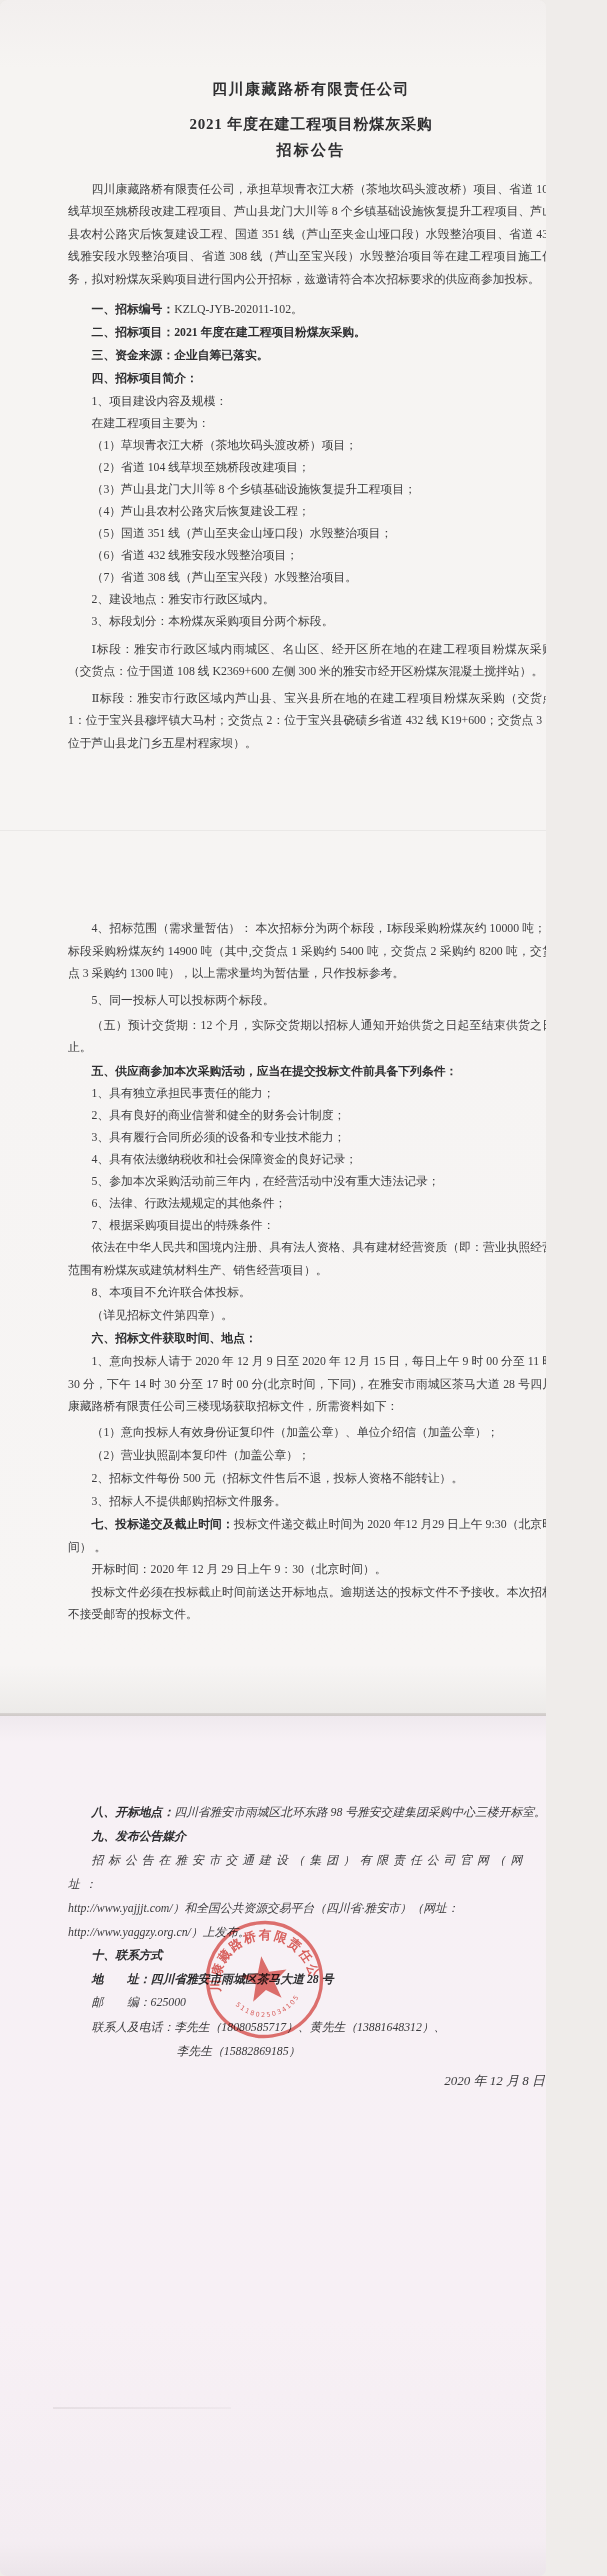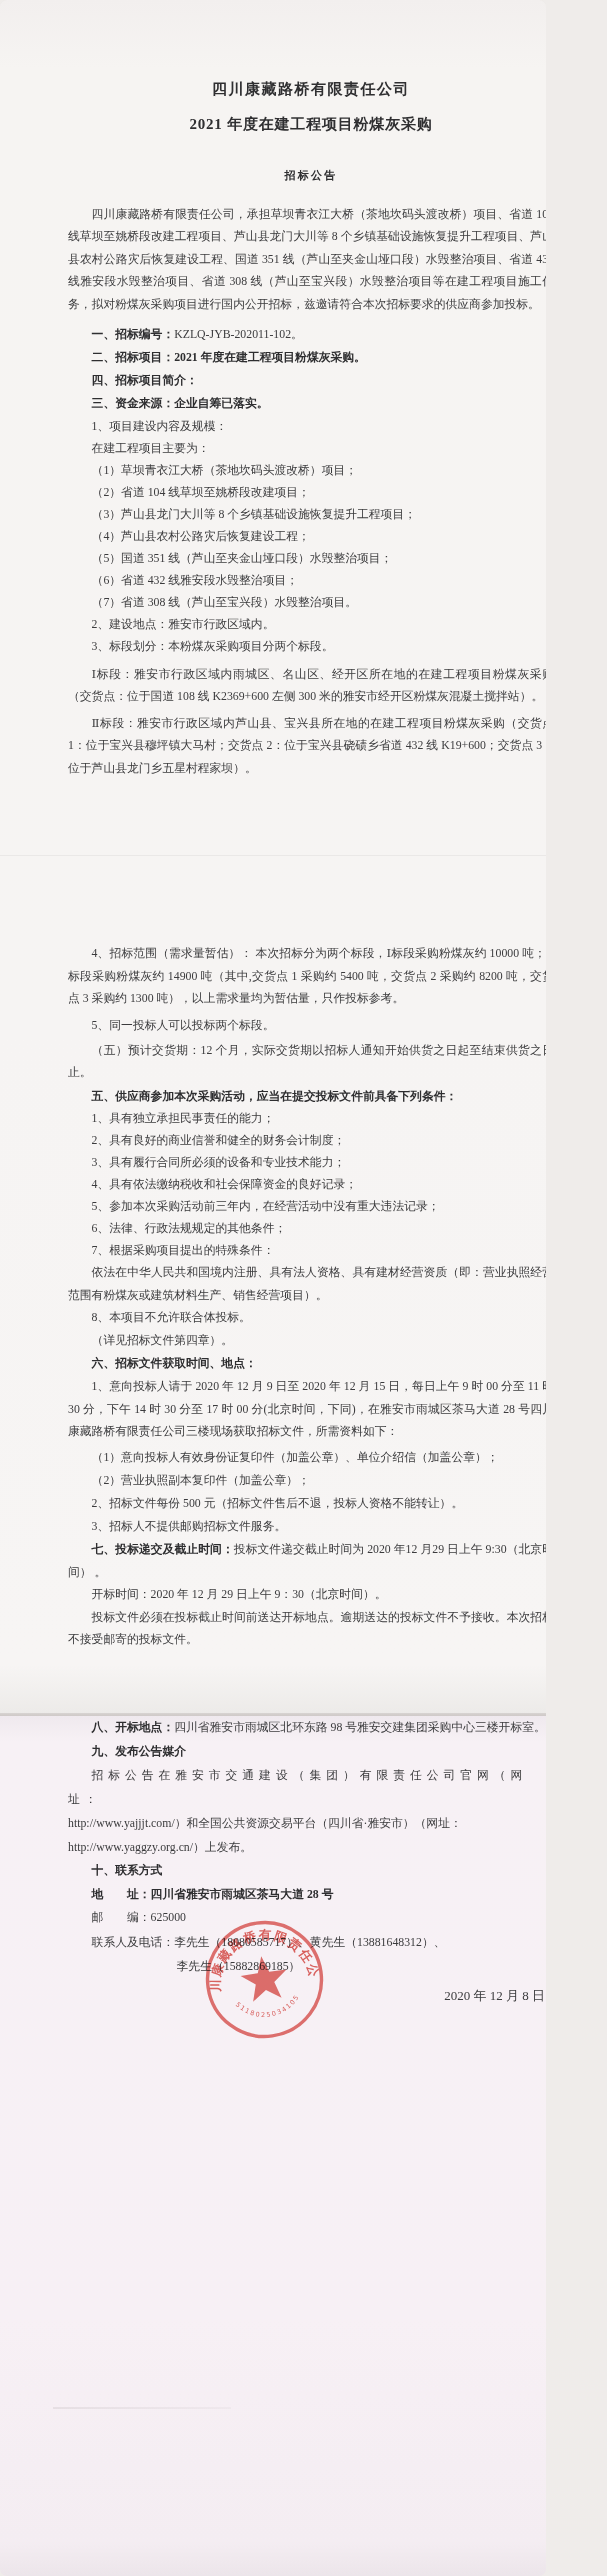--- a/index.html
+++ b/index.html
@@ -20,38 +20,38 @@
     height:860px;
     background:linear-gradient(180deg,#efe9ee 0%,#f7f1f5 3%,#f7f0f5 70%,#f4edf2 96%,#ece5ea 100%);
   }
   .seam{position:absolute;left:0;top:1713px;width:607px;height:6px;
     background:linear-gradient(180deg,#d8d4d2 0%,#cfcac8 40%,#e7e2e6 100%);}
   .col{margin:0 53px 0 68px;}
   .t-center{text-align:center;}
   h1,h2,h3{margin:0;font-weight:bold;color:#2f2f31;}
   .title-company{padding-top:79px;font-size:15px;line-height:20px;letter-spacing:1.5px;}
   .title-project{margin-top:15px;font-size:15px;line-height:20px;letter-spacing:0.8px;}
-  .title-notice{margin-top:31px;font-size:11px;line-height:20px;letter-spacing:2.3px;}
+  .title-notice{margin-top:6px;font-size:15px;line-height:20px;letter-spacing:2.3px;}
   p{margin:0;font-size:11.8px;line-height:22.4px;text-align:justify;}
   .indent{text-indent:2em;}
   .line{font-size:11.8px;line-height:23px;white-space:nowrap;}
   .lh29{line-height:22px;}
   .lh286{line-height:22px;}
   .b{font-weight:bold;color:#2e2e30;}
   .intro{margin-top:18px;}
   .sec-block{margin-top:7.6px;}
   .gap215{position:relative;height:163px;}
   .crease1{position:absolute;left:-68px;top:76px;width:607px;height:0.8px;background:rgba(90,80,78,0.07);}
   .crease2{position:absolute;left:53px;top:2407px;width:178px;height:1.5px;
     background:linear-gradient(90deg,rgba(120,110,108,0.12),rgba(120,110,108,0.05));}
   .mt6{margin-top:4.6px;}
   .mt8{margin-top:6px;}
   .mt5{margin-top:3.8px;}
   .mt2{margin-top:1.5px;}
-  .page2 .col{}
+  .page2 .col{padding-top:85px;font-style:italic;}
   .p2line{font-size:11.8px;line-height:23.5px;}
   .media-first{letter-spacing:0.42em;}
   .mono{font-family:"Liberation Serif","DejaVu Serif",serif;}
   .contact-line{font-size:11.8px;line-height:23.5px;}
   .phone2{margin-left:9.2em;}
   .date-line{margin-top:6px;text-align:right;padding-right:9px;font-size:13px;line-height:23px;}
   .topstrip{position:absolute;left:0;top:0;width:607px;height:3.8px;background:#e6e3e1;opacity:.6;}
   
   .stamp{
     position:absolute;left:203px;top:1918px;width:123px;height:123px;
@@ -72,24 +72,24 @@
 
       <p class="intro indent">四川康藏路桥有限责任公司，承担草坝青衣江大桥（茶地坎码头渡改桥）项目、省道 104 线草坝至姚桥段改建工程项目、芦山县龙门大川等 8 个乡镇基础设施恢复提升工程项目、芦山县农村公路灾后恢复建设工程、国道 351 线（芦山至夹金山垭口段）水毁整治项目、省道 432 线雅安段水毁整治项目、省道 308 线（芦山至宝兴段）水毁整治项目等在建工程项目施工任务，拟对粉煤灰采购项目进行国内公开招标，兹邀请符合本次招标要求的供应商参加投标。</p>
 
       <div class="sec-block">
         <div class="line indent">
           <span class="b">一、招标编号：</span><span>KZLQ-JYB-202011-102。</span>
         </div>
         <div class="line indent">
           <span class="b">二、招标项目：</span><span class="b">2021 年度在建工程项目粉煤灰采购。</span>
         </div>
-        <div class="line indent b">四、招标项目简介：</div>
         <div class="line indent">
           <span class="b">三、资金来源：</span><span class="b">企业自筹已落实。</span>
         </div>
+        <div class="line indent b">四、招标项目简介：</div>
       </div>
 
       <div>
         <div class="line lh29 indent">1、项目建设内容及规模：</div>
         <div class="line lh29 indent">在建工程项目主要为：</div>
         <div class="line lh29 indent">（1）草坝青衣江大桥（茶地坎码头渡改桥）项目；</div>
         <div class="line lh29 indent">（2）省道 104 线草坝至姚桥段改建项目；</div>
         <div class="line lh29 indent">（3）芦山县龙门大川等 8 个乡镇基础设施恢复提升工程项目；</div>
         <div class="line lh29 indent">（4）芦山县农村公路灾后恢复建设工程；</div>
         <div class="line lh29 indent">（5）国道 351 线（芦山至夹金山垭口段）水毁整治项目；</div>

